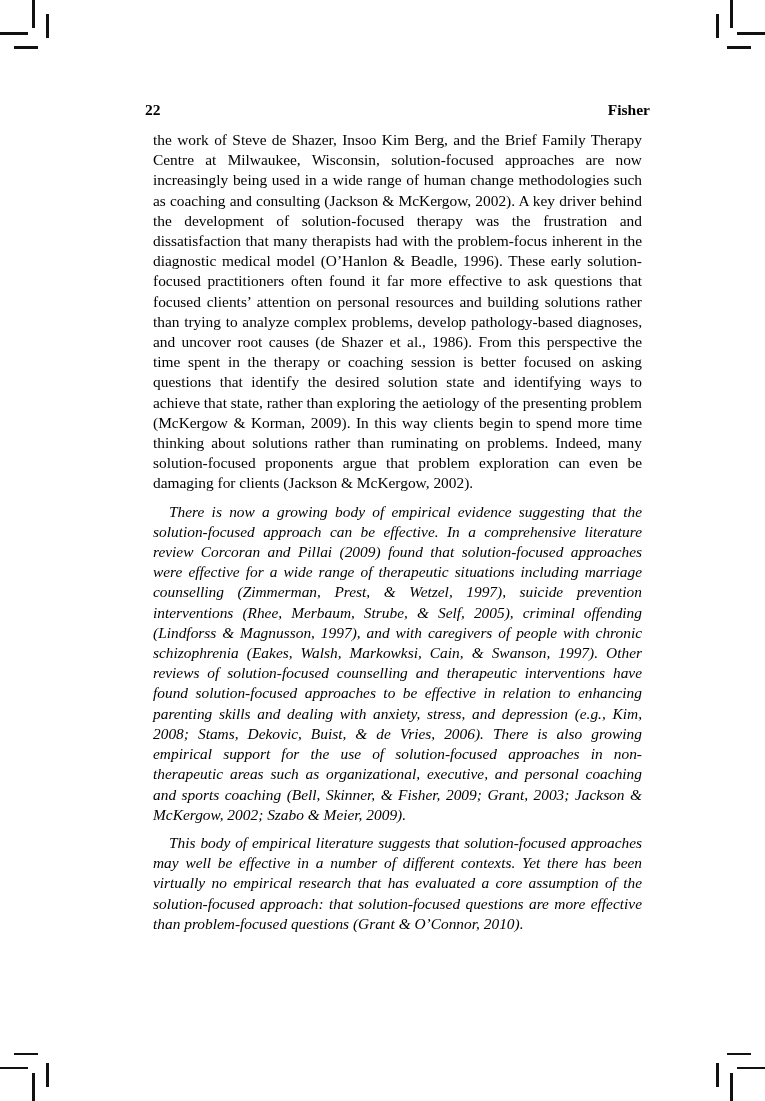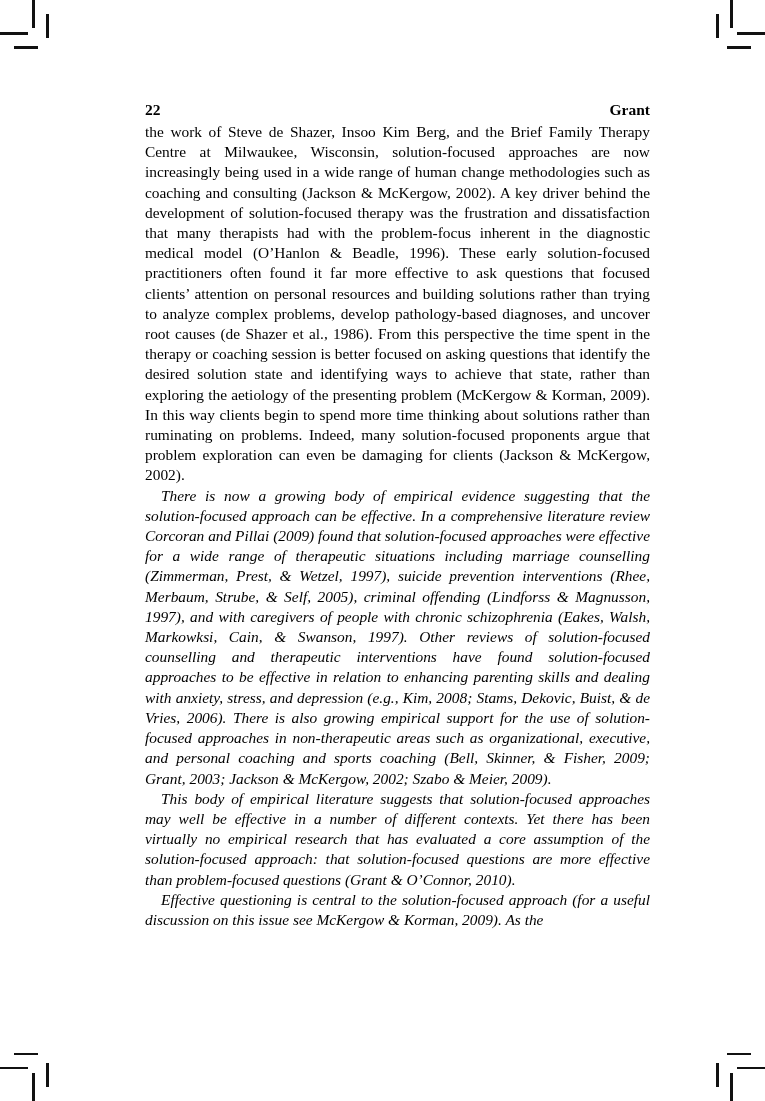--- a/index.html
+++ b/index.html
@@ -65,21 +65,21 @@
   .body-text {
     position: absolute;
     left: 145px;
     top: 122px;
     width: 505px;
     font-size: 15.4px;
     line-height: 20.2px;
     text-align: justify;
   }
   .body-text p {
-    margin: 0;
+    margin: 8px;
     padding: 0;
   }
   .body-text p.indent {
     text-indent: 16px;
     font-style: italic;
   }
 </style>
 </head>
 <body>
 
@@ -100,23 +100,22 @@
   <div class="crop h bl-h1"></div>
   <div class="crop h short bl-h2"></div>
 
   <div class="crop v br-v1"></div>
   <div class="crop v short br-v2"></div>
   <div class="crop h br-h1"></div>
   <div class="crop h short br-h2"></div>
 
   <div class="running-header">
     <span>22</span>
-    <span>Grant</span>
+    <span>Fisher</span>
   </div>
 
   <div class="body-text">
     <p>the work of Steve de Shazer, Insoo Kim Berg, and the Brief Family Therapy Centre at Milwaukee, Wisconsin, solution-focused approaches are now increasingly being used in a wide range of human change methodologies such as coaching and consulting (Jackson &amp; McKergow, 2002). A key driver behind the development of solution-focused therapy was the frustration and dissatisfaction that many therapists had with the problem-focus inherent in the diagnostic medical model (O’Hanlon &amp; Beadle, 1996). These early solution-focused practitioners often found it far more effective to ask questions that focused clients’ attention on personal resources and building solutions rather than trying to analyze complex problems, develop pathology-based diagnoses, and uncover root causes (de Shazer et al., 1986). From this perspective the time spent in the therapy or coaching session is better focused on asking questions that identify the desired solution state and identifying ways to achieve that state, rather than exploring the aetiology of the presenting problem (McKergow &amp; Korman, 2009). In this way clients begin to spend more time thinking about solutions rather than ruminating on problems. Indeed, many solution-focused proponents argue that problem exploration can even be damaging for clients (Jackson &amp; McKergow, 2002).</p>
     <p class="indent">There is now a growing body of empirical evidence suggesting that the solution-focused approach can be effective. In a comprehensive literature review Corcoran and Pillai (2009) found that solution-focused approaches were effective for a wide range of therapeutic situations including marriage counselling (Zimmerman, Prest, &amp; Wetzel, 1997), suicide prevention interventions (Rhee, Merbaum, Strube, &amp; Self, 2005), criminal offending (Lindforss &amp; Magnusson, 1997), and with caregivers of people with chronic schizophrenia (Eakes, Walsh, Markowksi, Cain, &amp; Swanson, 1997). Other reviews of solution-focused counselling and therapeutic interventions have found solution-focused approaches to be effective in relation to enhancing parenting skills and dealing with anxiety, stress, and depression (e.g., Kim, 2008; Stams, Dekovic, Buist, &amp; de Vries, 2006). There is also growing empirical support for the use of solution-focused approaches in non-therapeutic areas such as organizational, executive, and personal coaching and sports coaching (Bell, Skinner, &amp; Fisher, 2009; Grant, 2003; Jackson &amp; McKergow, 2002; Szabo &amp; Meier, 2009).</p>
     <p class="indent">This body of empirical literature suggests that solution-focused approaches may well be effective in a number of different contexts. Yet there has been virtually no empirical research that has evaluated a core assumption of the solution-focused approach: that solution-focused questions are more effective than problem-focused questions (Grant &amp; O’Connor, 2010).</p>
-    <p class="indent">Effective questioning is central to the solution-focused approach (for a useful discussion on this issue see McKergow &amp; Korman, 2009). As the</p>
   </div>
 
 </div>
 
 </body></html>

